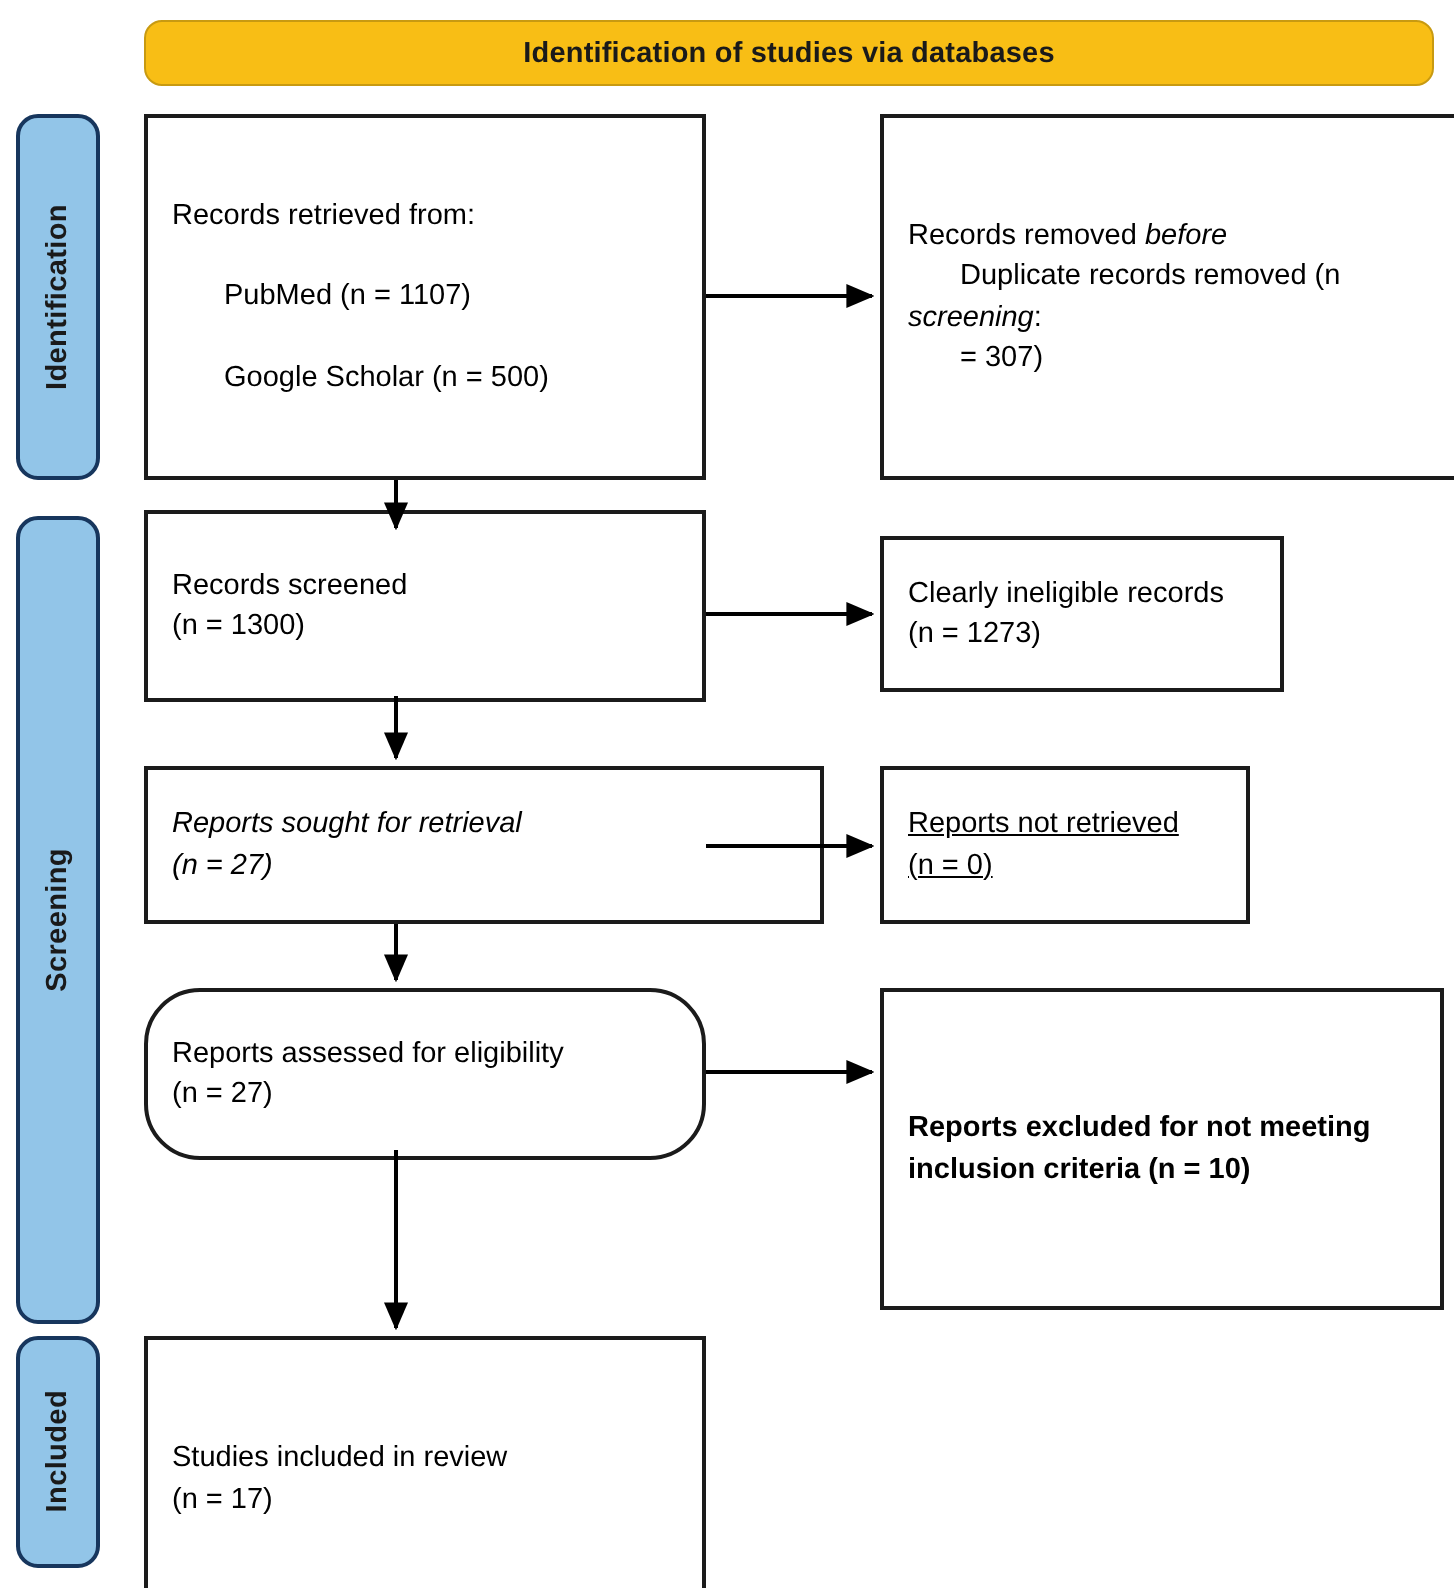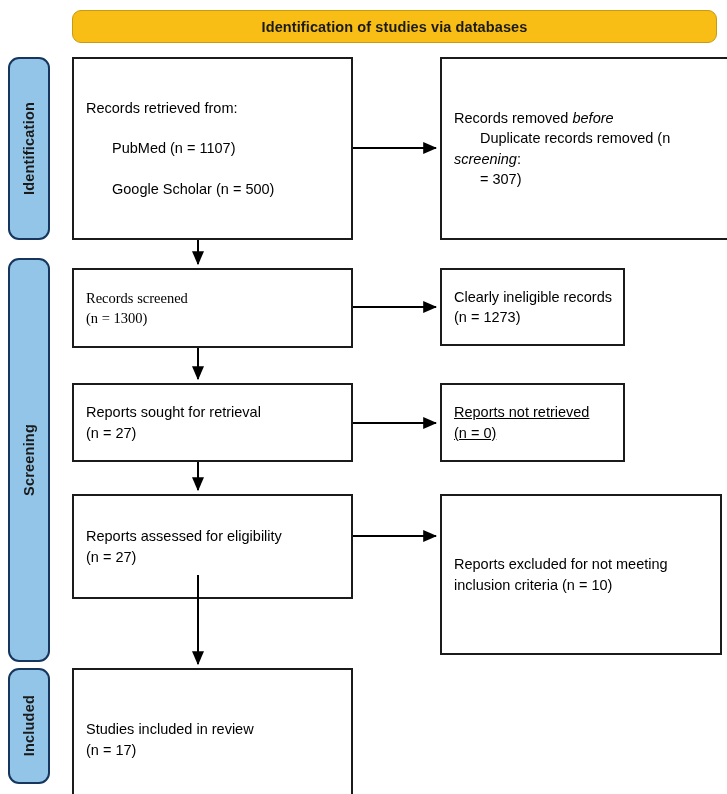--- a/index.html
+++ b/index.html
@@ -118,46 +118,46 @@
     <div class="line indent">Google Scholar (n = 500)</div>
   </div>
 
   <div class="flow-box" style="left:440px; top:57px; width:322px; height:183px;">
     <div class="line"><span>Records removed </span><i>before</i></div>
     <div class="line indent">Duplicate records removed (n</div>
     <div class="line"><i>screening</i><span>:</span></div>
     <div class="line indent">= 307)</div>
   </div>
 
-  <div class="flow-box" style="left:72px; top:268px; width:281px; height:80px;font-family:Liberation Serif, serif;">
+  <div class="flow-box" style="left:72px; top:255px; width:281px; height:96px;">
     <div class="line">Records screened</div>
     <div class="line">(n = 1300)</div>
   </div>
 
-  <div class="flow-box" style="left:440px; top:268px; width:185px; height:78px;">
+  <div class="flow-box" style="left:440px; top:268px; width:202px; height:78px;">
     <div class="line">Clearly ineligible records</div>
     <div class="line">(n = 1273)</div>
   </div>
 
-  <div class="flow-box" style="left:72px; top:383px; width:281px; height:79px;">
+  <div class="flow-box" style="left:72px; top:383px; width:340px; height:79px;font-style:italic;">
     <div class="line">Reports sought for retrieval</div>
     <div class="line">(n = 27)</div>
   </div>
 
   <div class="flow-box" style="left:440px; top:383px; width:185px; height:79px;text-decoration:underline;">
     <div class="line">Reports not retrieved</div>
     <div class="line">(n = 0)</div>
   </div>
 
-  <div class="flow-box" style="left:72px; top:494px; width:281px; height:105px;">
+  <div class="flow-box" style="left:72px; top:494px; width:281px; height:86px;border-radius:28px;">
     <div class="line">Reports assessed for eligibility</div>
     <div class="line">(n = 27)</div>
   </div>
 
-  <div class="flow-box" style="left:440px; top:494px; width:282px; height:161px;">
+  <div class="flow-box" style="left:440px; top:494px; width:282px; height:161px;font-weight:bold;">
     <div class="line">Reports excluded for not meeting</div>
     <div class="line">inclusion criteria (n = 10)</div>
   </div>
 
   <div class="flow-box" style="left:72px; top:668px; width:281px; height:143px;">
     <div class="line">Studies included in review</div>
     <div class="line">(n = 17)</div>
   </div>
 
   <svg id="connectors" viewBox="0 0 727 794" xmlns="http://www.w3.org/2000/svg">

